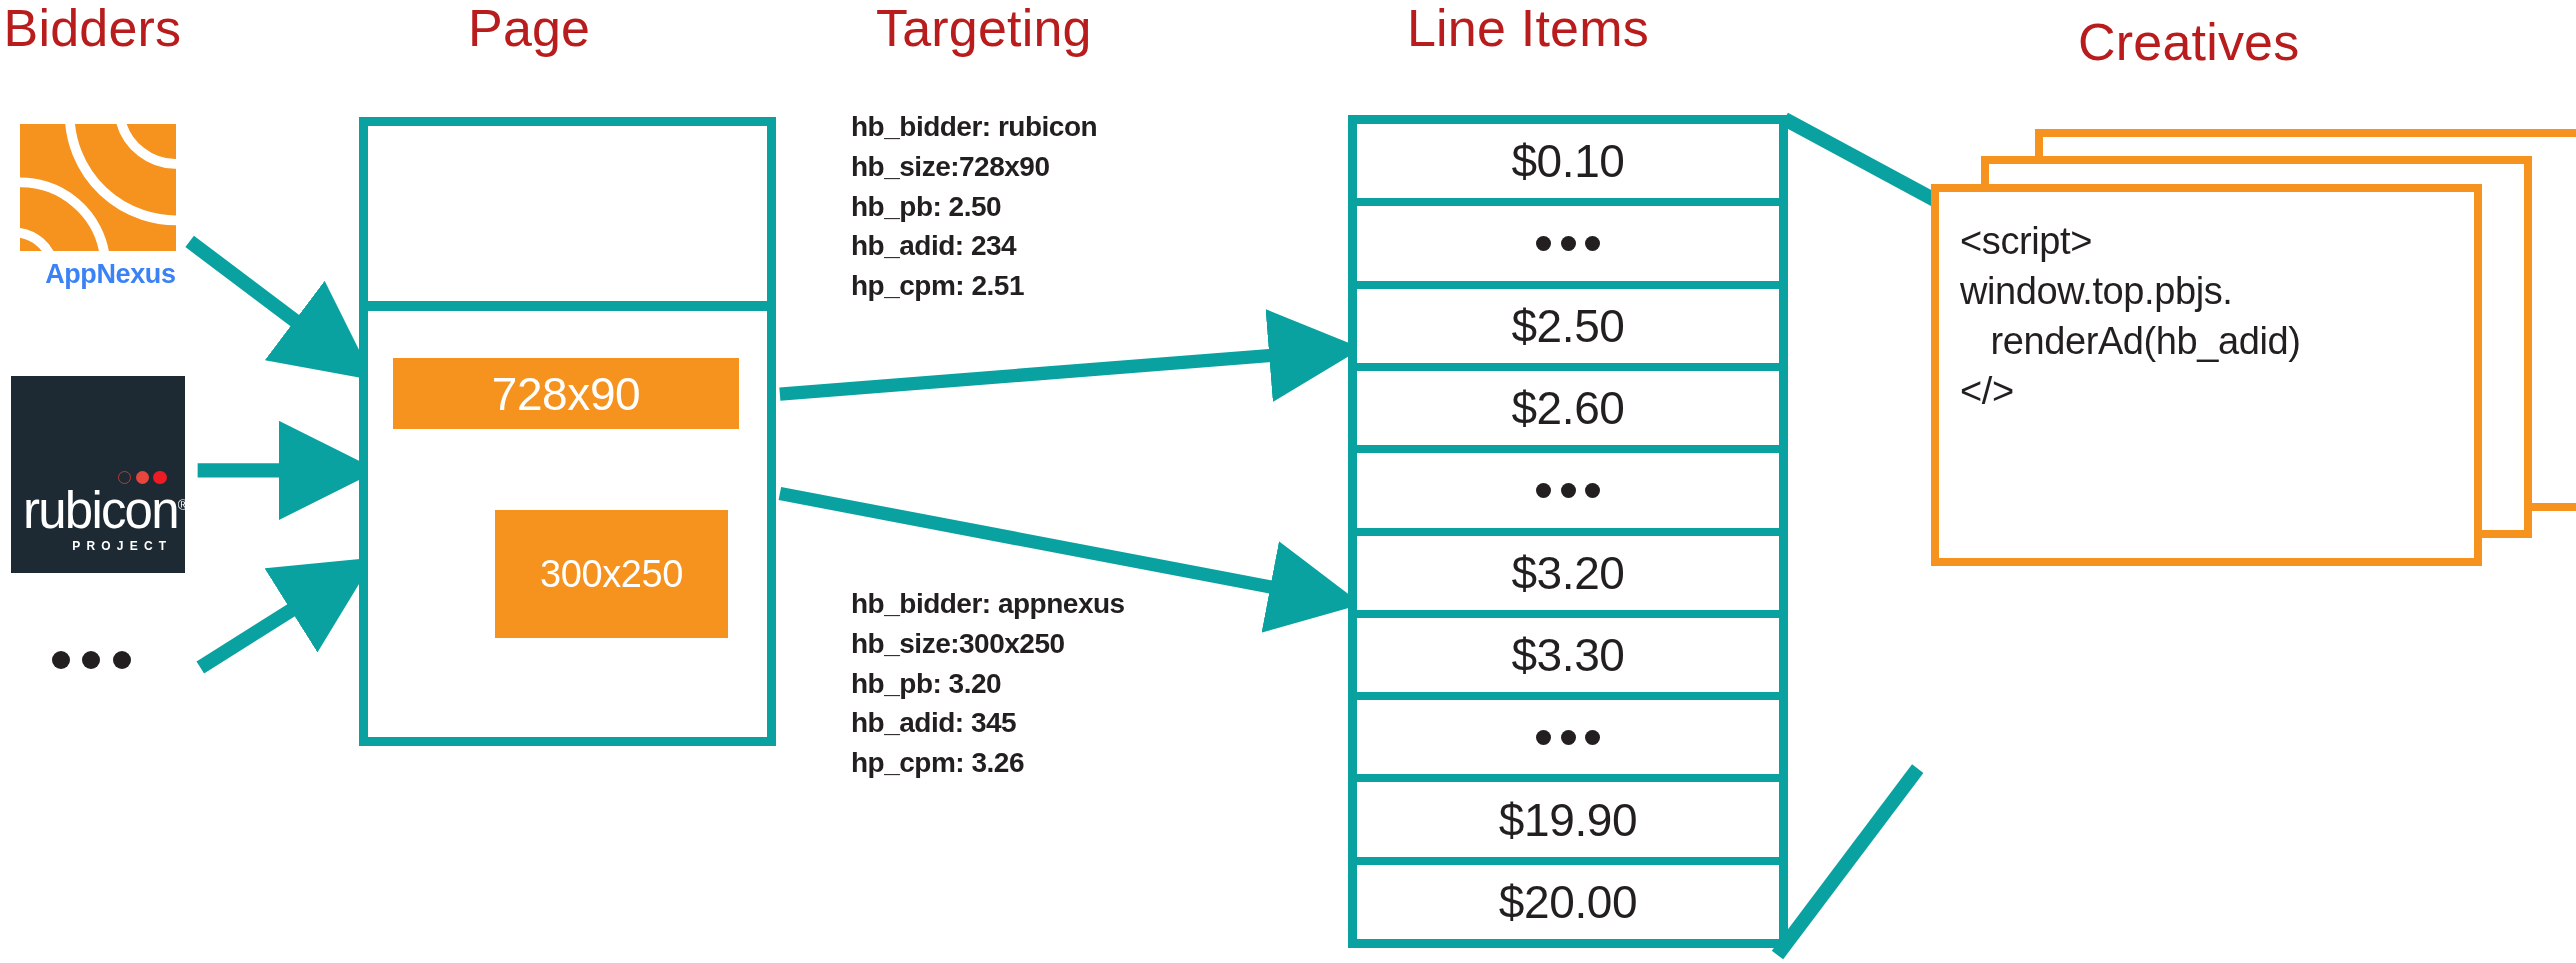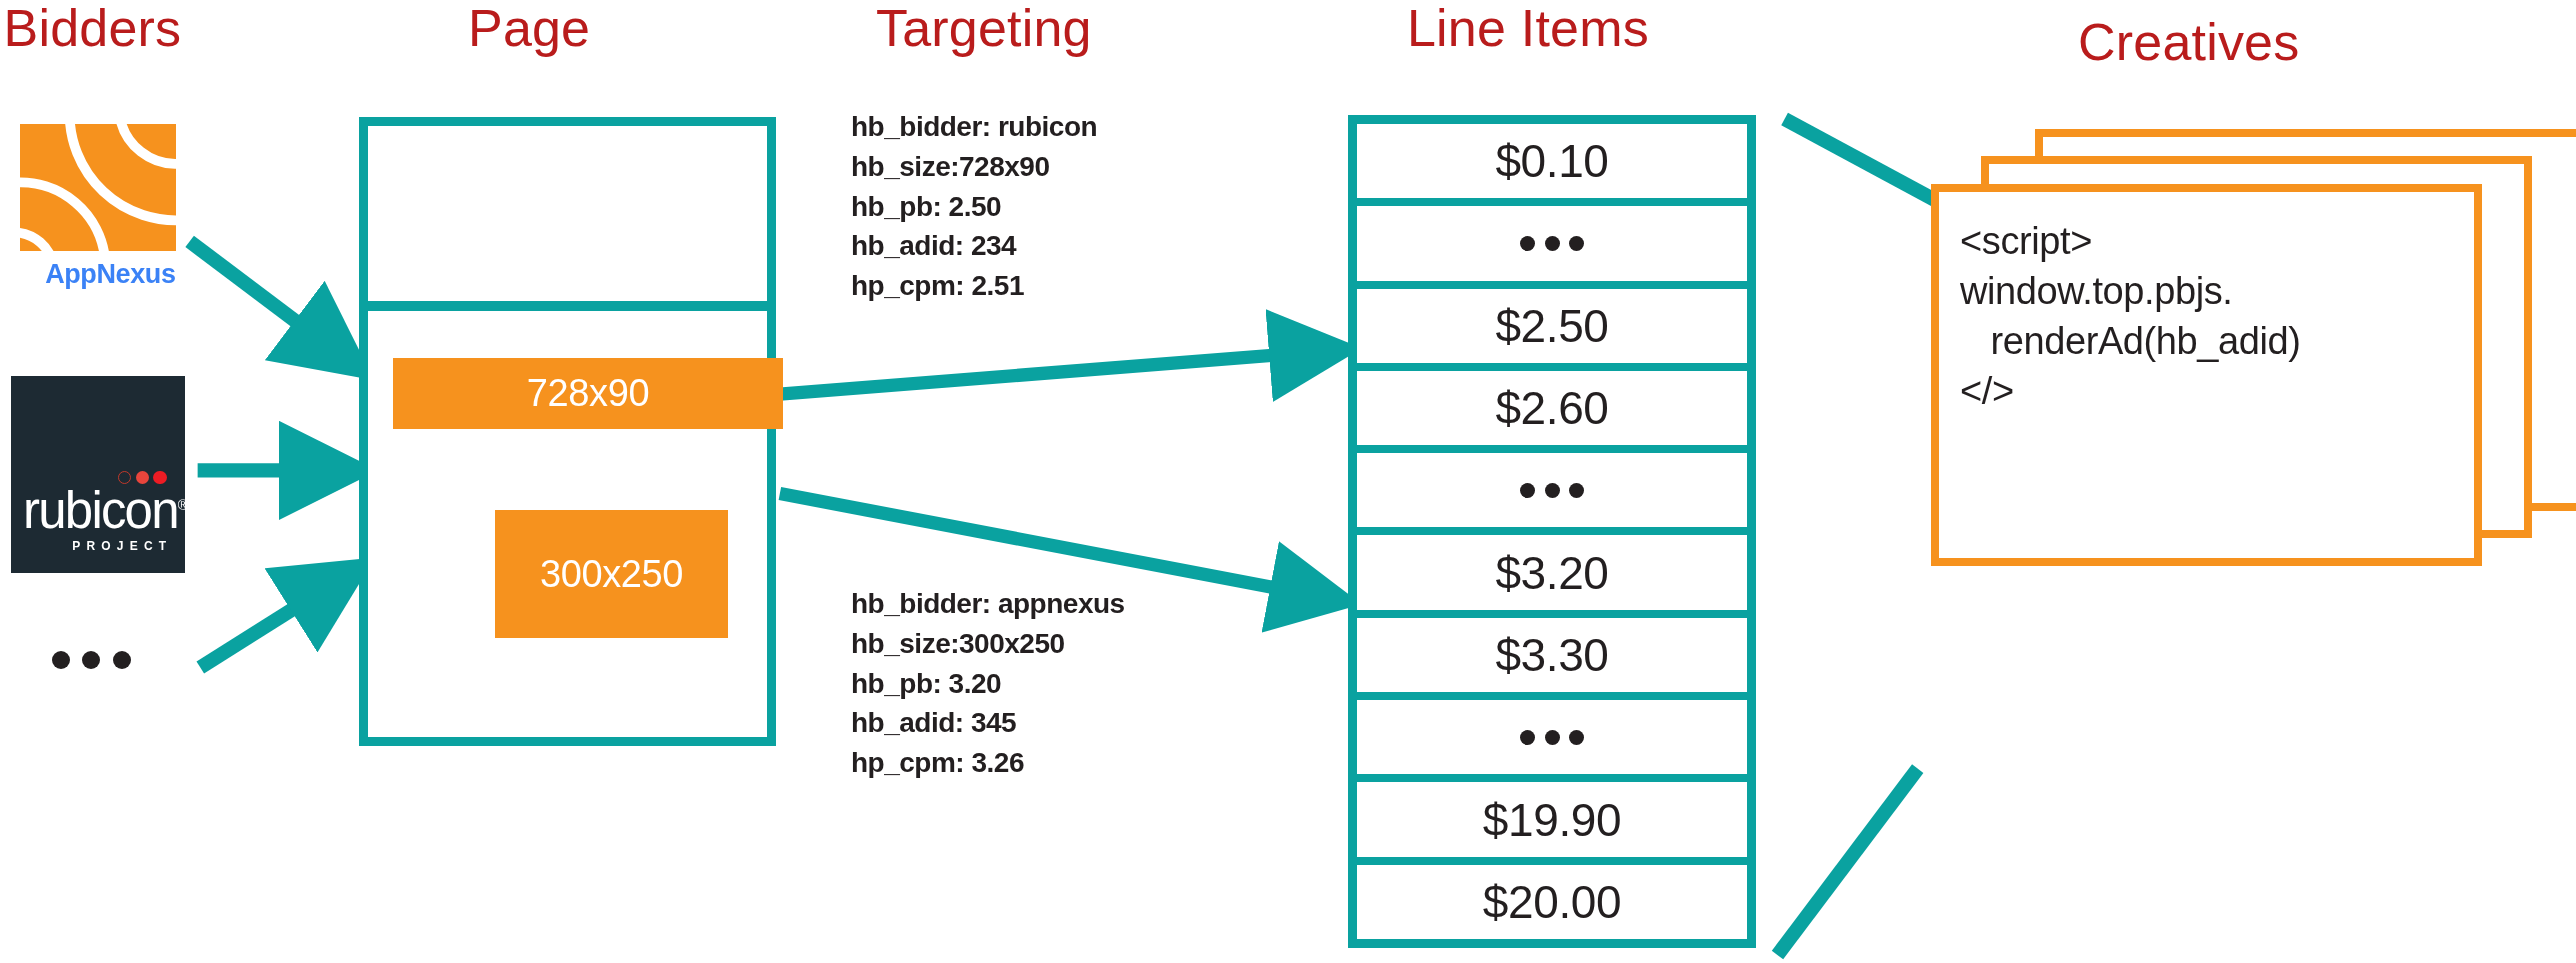--- a/index.html
+++ b/index.html
@@ -140,25 +140,25 @@
     left: 359px;
     top: 301px;
     width: 417px;
     height: 9.8px;
     background: #0aa2a0;
   }
   .ad-728 {
     position: absolute;
     left: 393px;
     top: 358px;
-    width: 390px;
+    width: 346px;
     height: 71px;
     background: #f6921e;
     color: #ffffff;
-    font-size: 38px;
+    font-size: 46px;
     display: flex;
     align-items: center;
     justify-content: center;
     letter-spacing: -0.4px;
   }
   .ad-300 {
     position: absolute;
     left: 495px;
     top: 510px;
     width: 233px;
@@ -183,27 +183,28 @@
     letter-spacing: -0.5px;
   }
   .target-1 { left: 851px; top: 107px; }
   .target-2 { left: 851px; top: 584px; }
 
   
   .li-frame {
     position: absolute;
     left: 1348px;
     top: 115px;
-    width: 408px;
+    width: 440px;
     height: 833px;
     border: 9.8px solid #0aa2a0;
     box-sizing: border-box;
     background: #ffffff;
     display: flex;
     flex-direction: column;
+    justify-content: center;
   }
   .li-row {
     flex: 1 1 0;
     border-bottom: 8px solid #0aa2a0;
     display: flex;
     align-items: center;
     justify-content: center;
     font-size: 46px;
     color: #231f20;
     letter-spacing: -0.4px;

